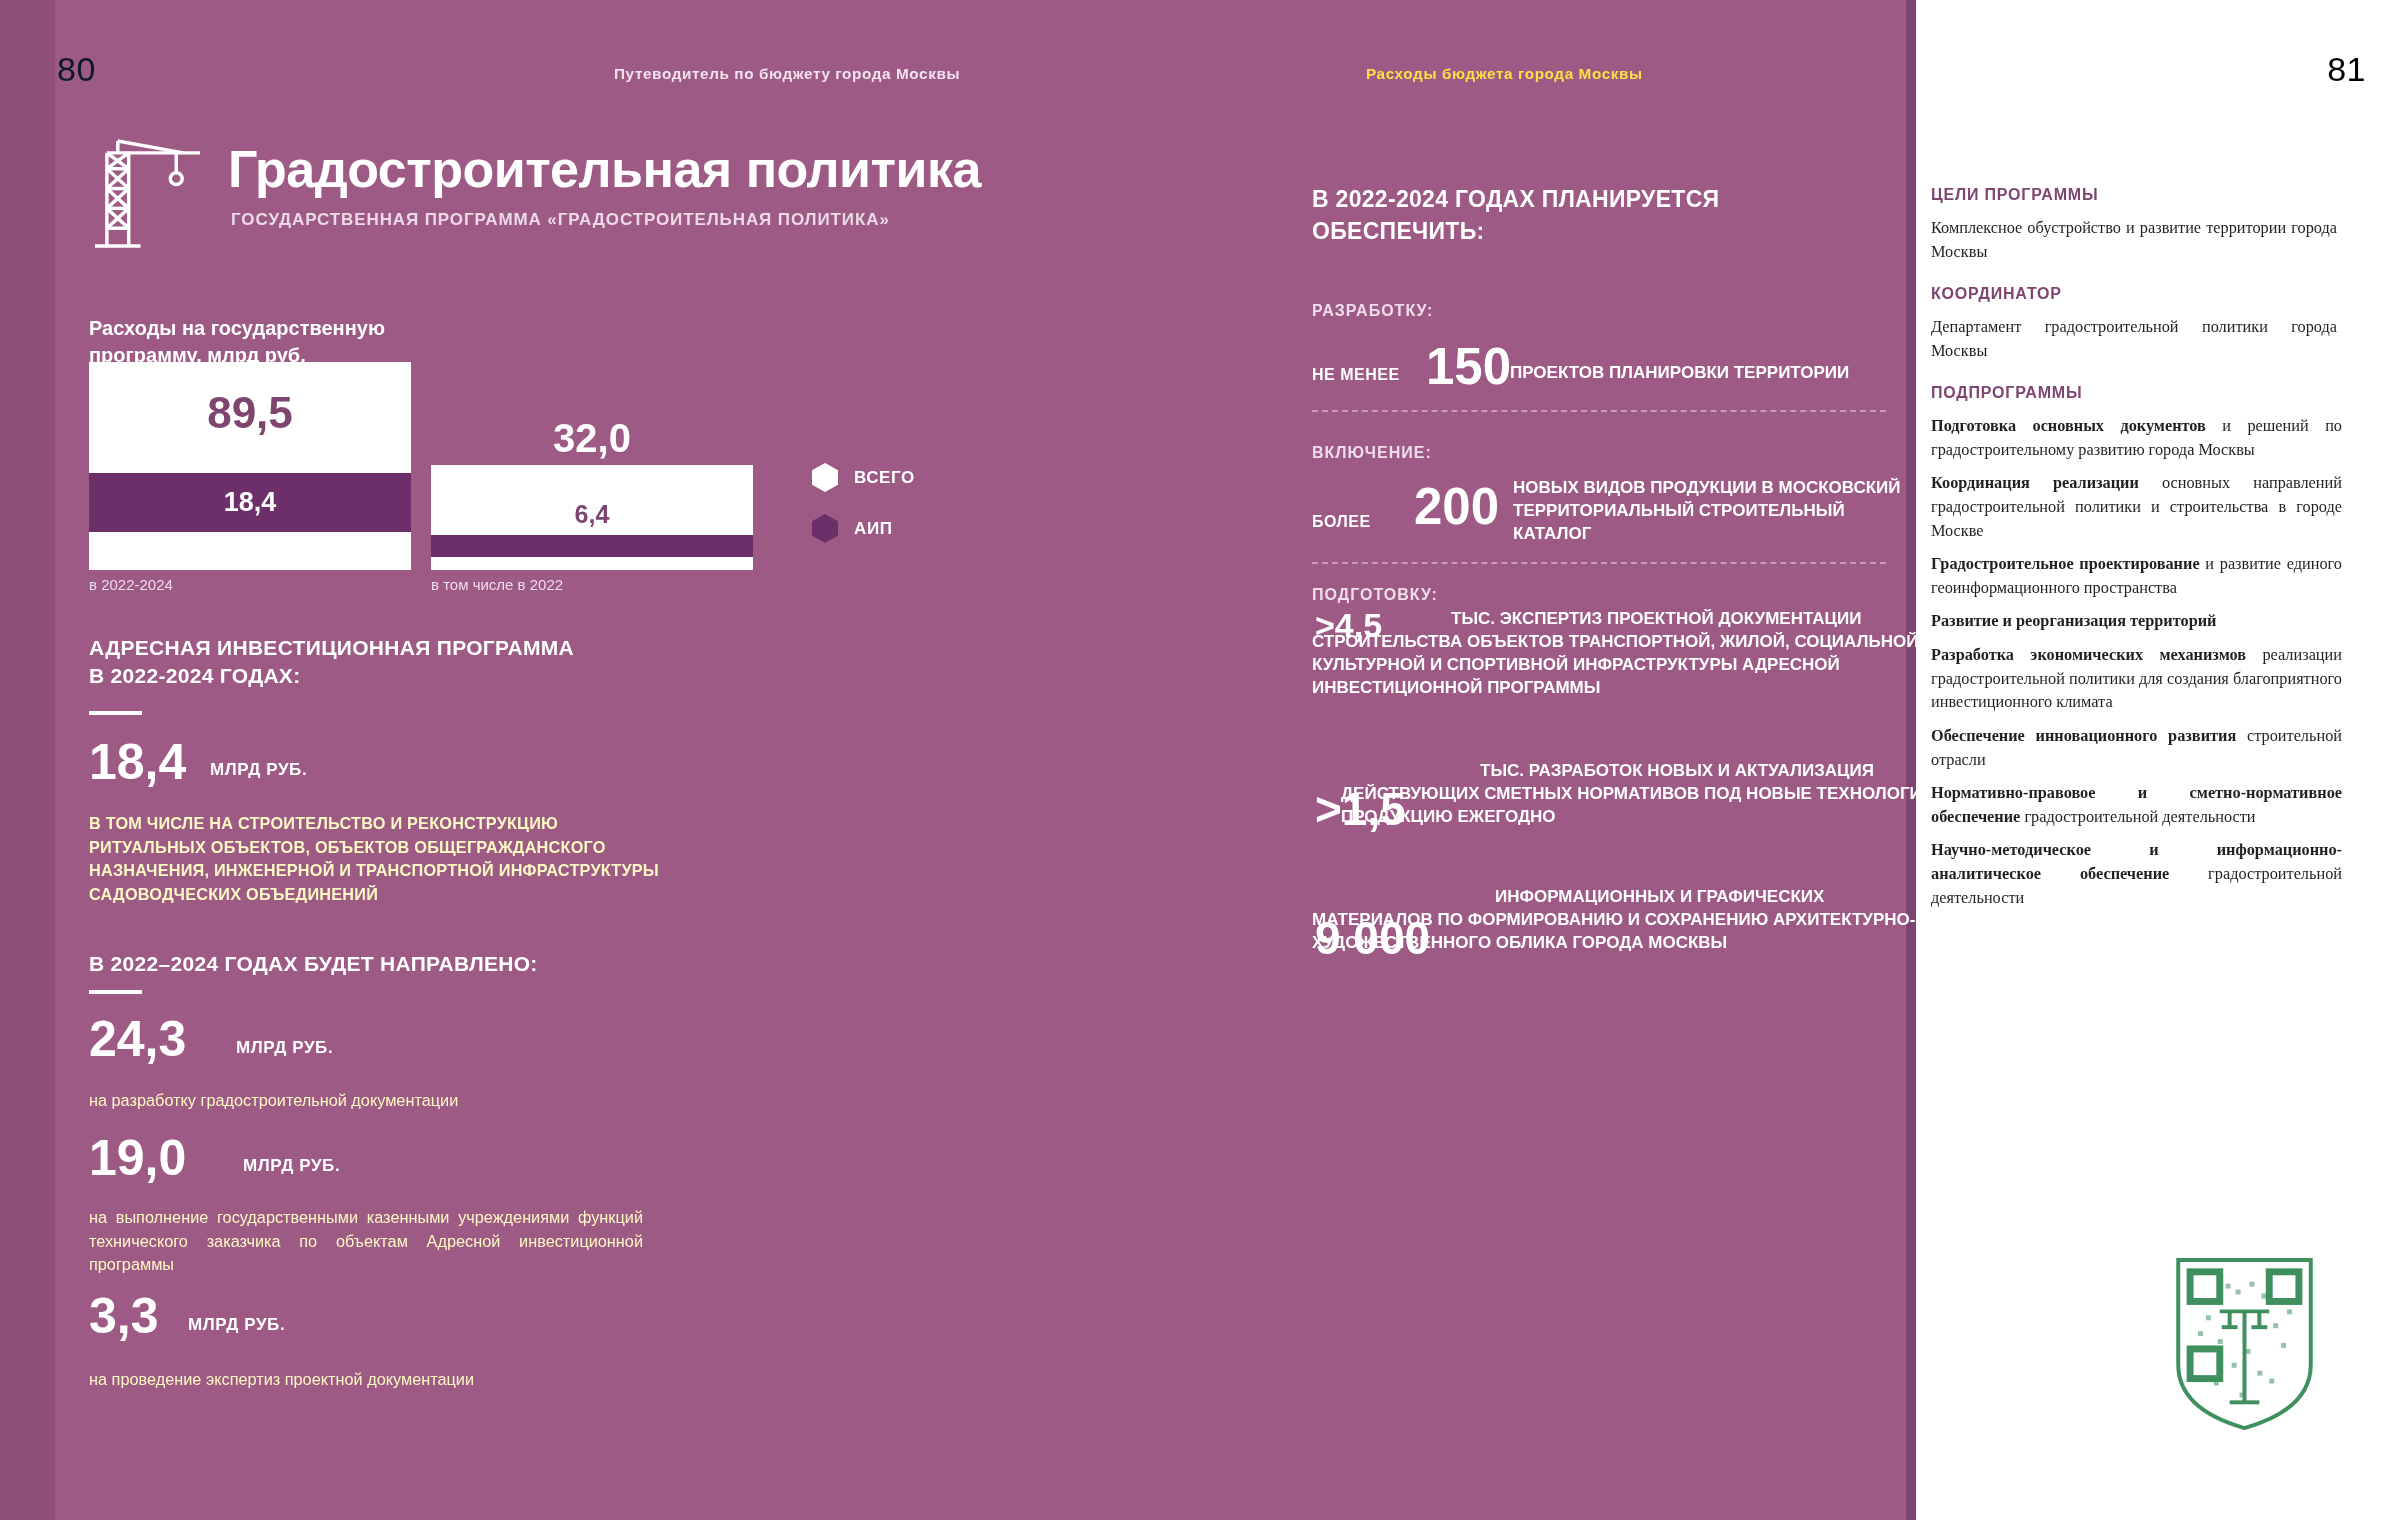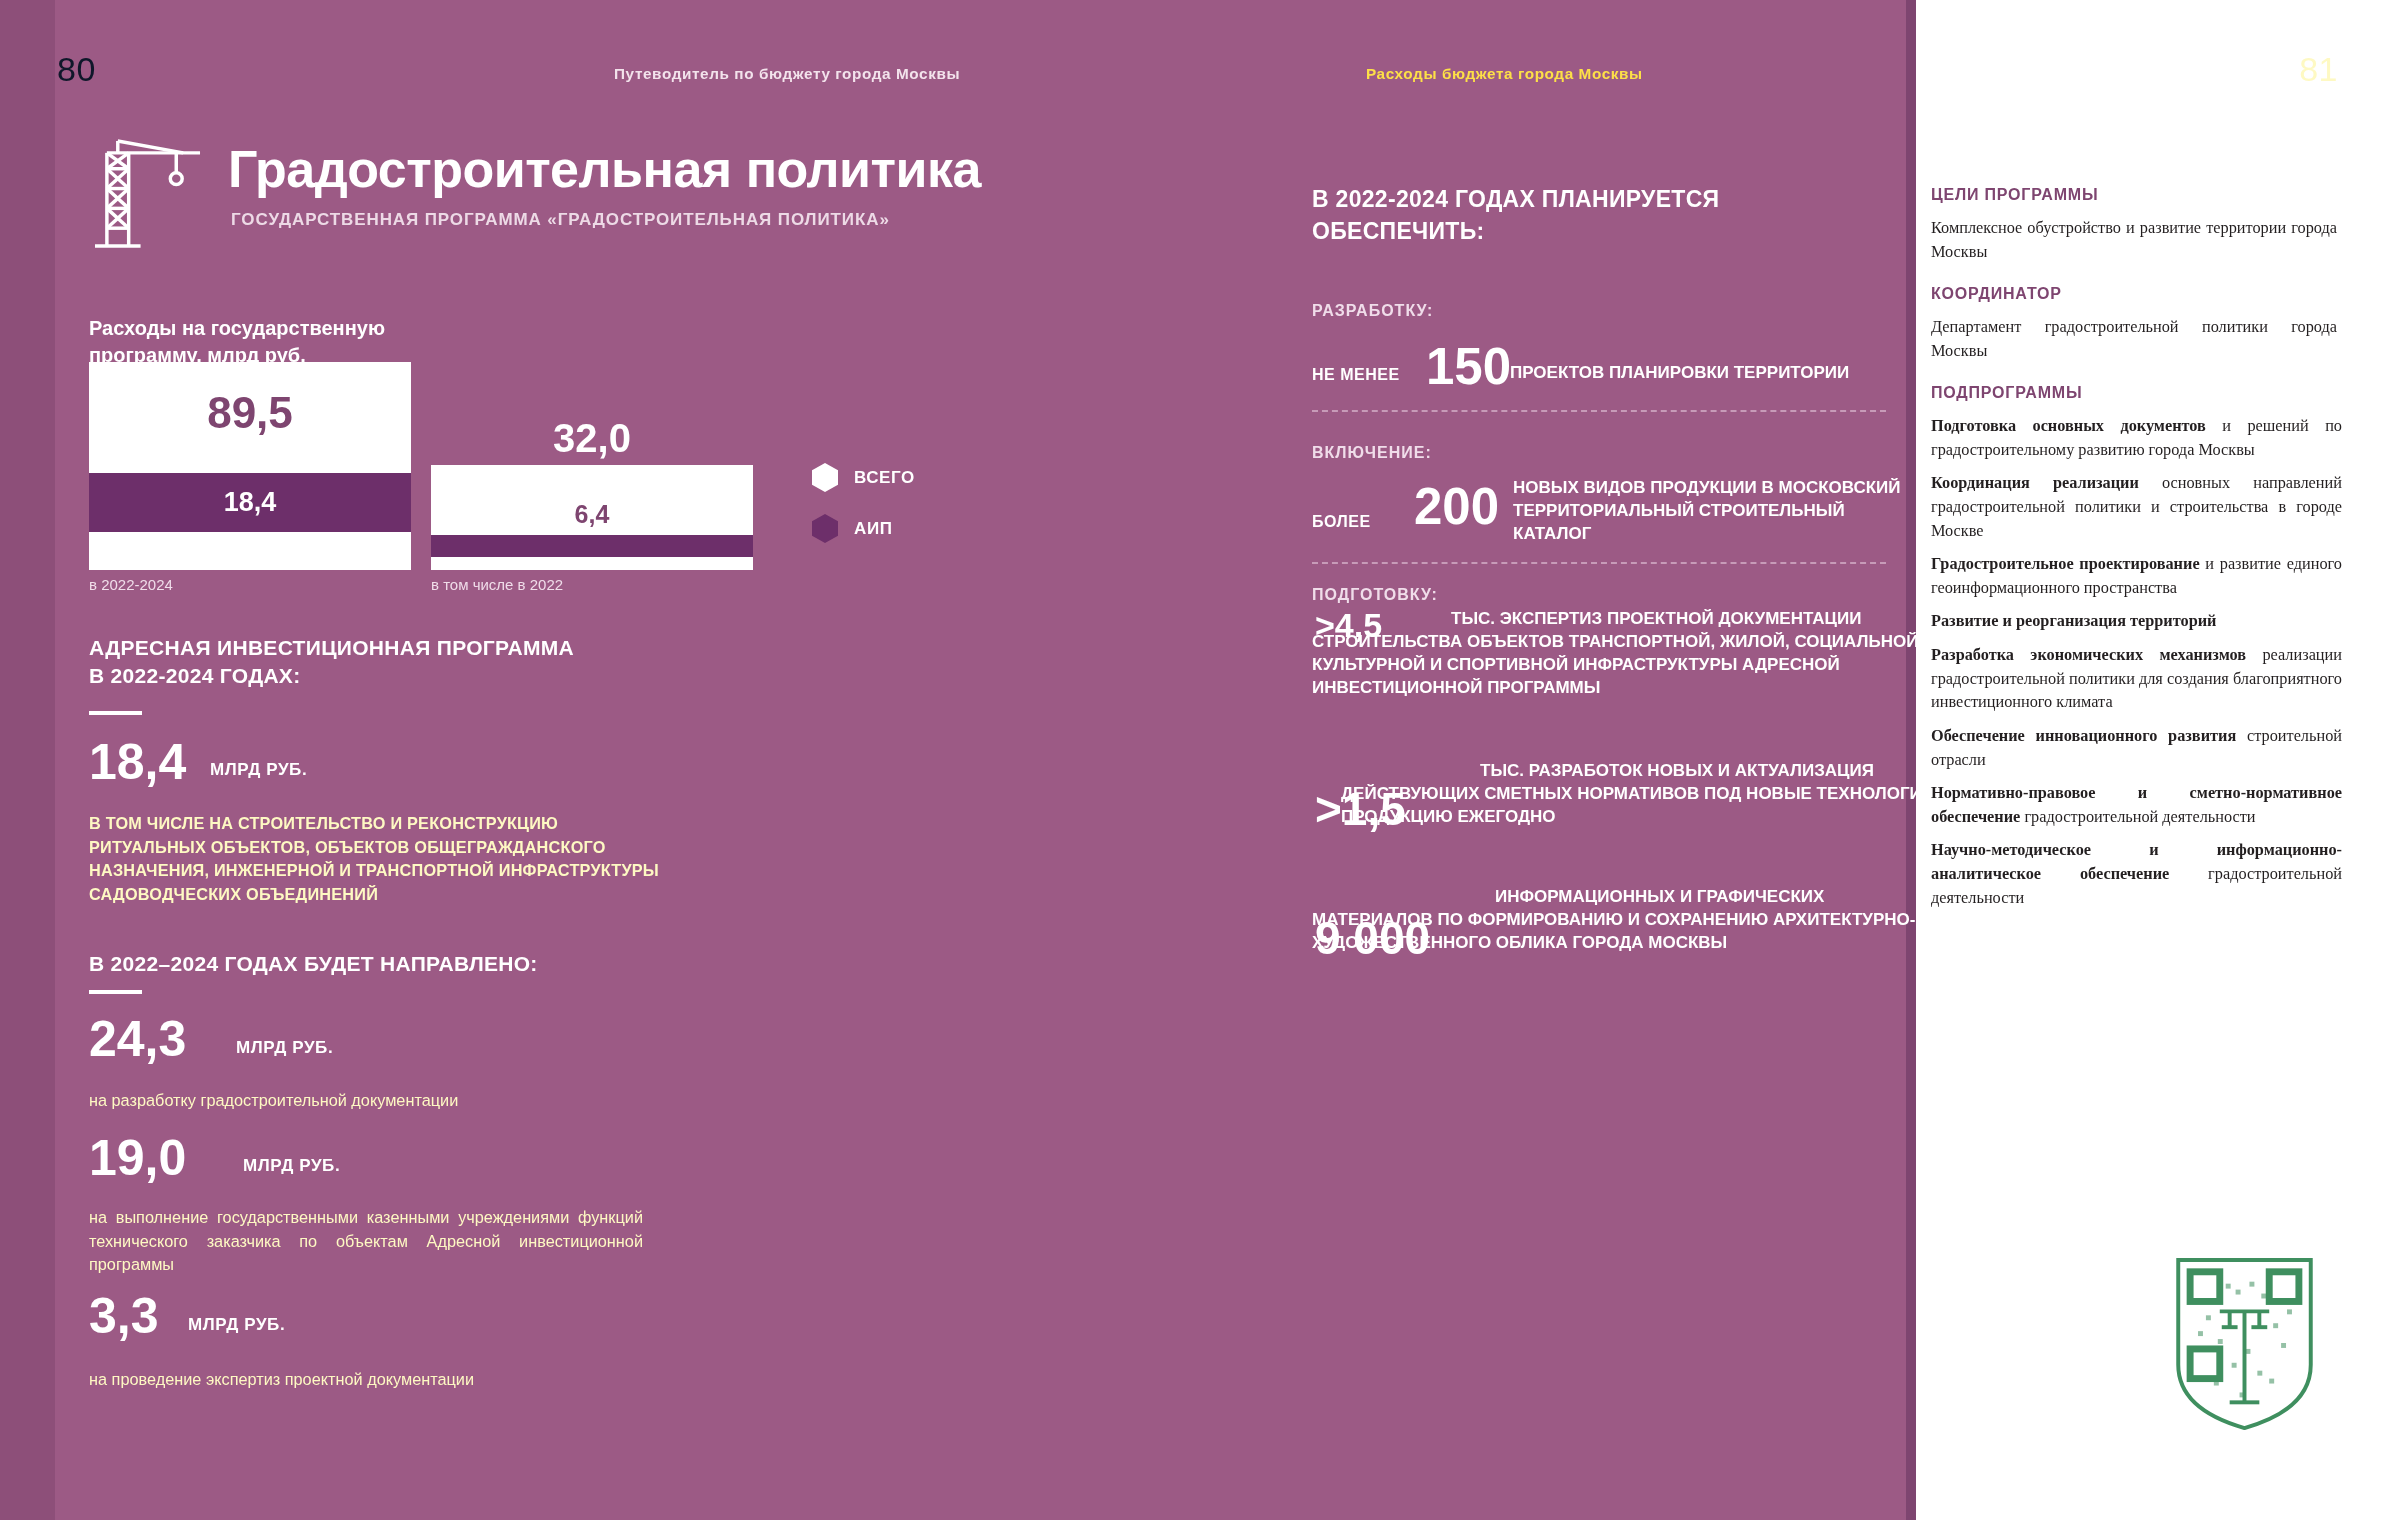--- a/index.html
+++ b/index.html
@@ -27,21 +27,21 @@
     position:absolute;right:482px;top:0;width:10px;height:100%;
     background:#7e4570;
   }
 
   
   .pageno{
     position:absolute;color:#0f172a;font-size:34px;font-weight:400;
     letter-spacing:0.5px;
   }
   .pageno.left{left:57px;top:50px;}
-  .pageno.right{right:60px;top:50px;color:#fef9c3;}
+  .pageno.right{right:32px;top:50px;color:#000000;}
   .head-center{
     position:absolute;left:614px;top:65px;
     color:#f3e3ec;font-size:15.3px;font-weight:bold;letter-spacing:0.6px;
   }
   .head-center2{
     position:absolute;left:1366px;top:65px;
     color:#fde047;font-size:15.3px;font-weight:bold;letter-spacing:0.6px;
   }
 
   

